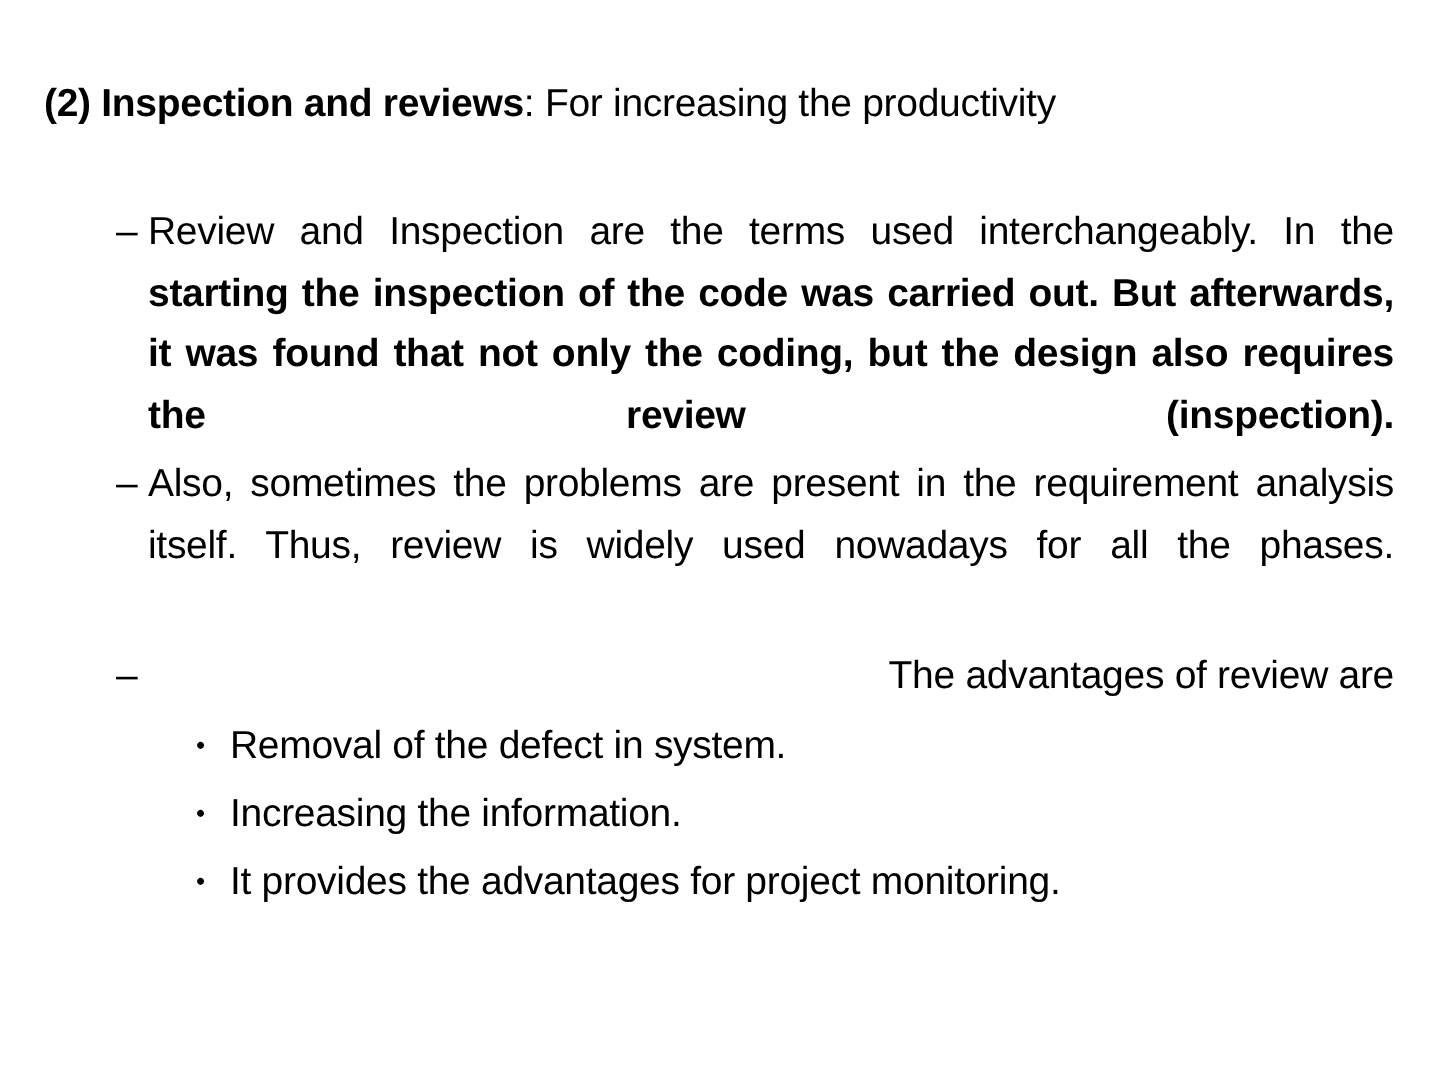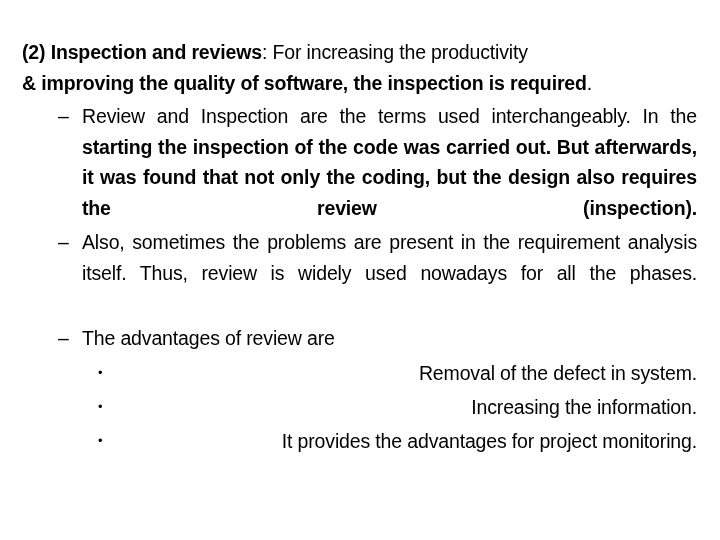--- a/index.html
+++ b/index.html
@@ -53,26 +53,26 @@
   }
   .dash-item .marker {
     position: absolute;
     left: 0;
     top: 0;
     width: 26px;
     text-align: left;
     font-weight: normal;
   }
   .dash-item .body {
-    margin-left: 24px;
+    margin-left: 16px;
     text-align: justify;
     text-justify: inter-word;
   }
   .dash-item .body.nojust {
-    text-align: left;
+    text-align: right;
   }
   
   .dash-item .body::after {
     content: "";
     display: inline-block;
     width: 100%;
   }
   .dash-item .body.nojust::after { display: none; }
 
   
@@ -85,40 +85,39 @@
     position: absolute;
     left: 0;
     top: 0;
     width: 17px;
     font-size: 13px;
     line-height: 30.5px;
     text-align: left;
   }
   .dot-item .body {
     margin-left: 17px;
-    text-align: right;
+    text-align: left;
     white-space: nowrap;
   }
 
   
   #b1 { top: 101px; }
   #b2 { top: 227px; }
   #b3 { top: 323px; }
   #s1 { top: 358px; }
   #s2 { top: 392px; }
   #s3 { top: 426px; }
 </style>
 </head>
 <body>
 
 <div id="slide">
 
   <div id="heading" class="txt">
     <div class="hline"><span class="b">(2) Inspection and reviews</span><span class="r">: For increasing the productivity</span></div>
-    <div class="hline"><span class="b">&amp; improving the quality of software, the inspection is required</span><span class="r">.</span></div>
   </div>
 
   <div id="b1" class="dash-item txt">
     <span class="marker">–</span>
     <div class="body"><span class="r">Review and Inspection are the terms used interchangeably. In the </span><span class="b">starting the inspection of the code was carried out. But afterwards, it was found that not only the coding, but the design also requires the review (inspection).</span></div>
   </div>
 
   <div id="b2" class="dash-item txt">
     <span class="marker">–</span>
     <div class="body"><span class="r">Also, sometimes the problems are present in the requirement analysis itself. Thus, review is widely used nowadays for all the phases.</span></div>

